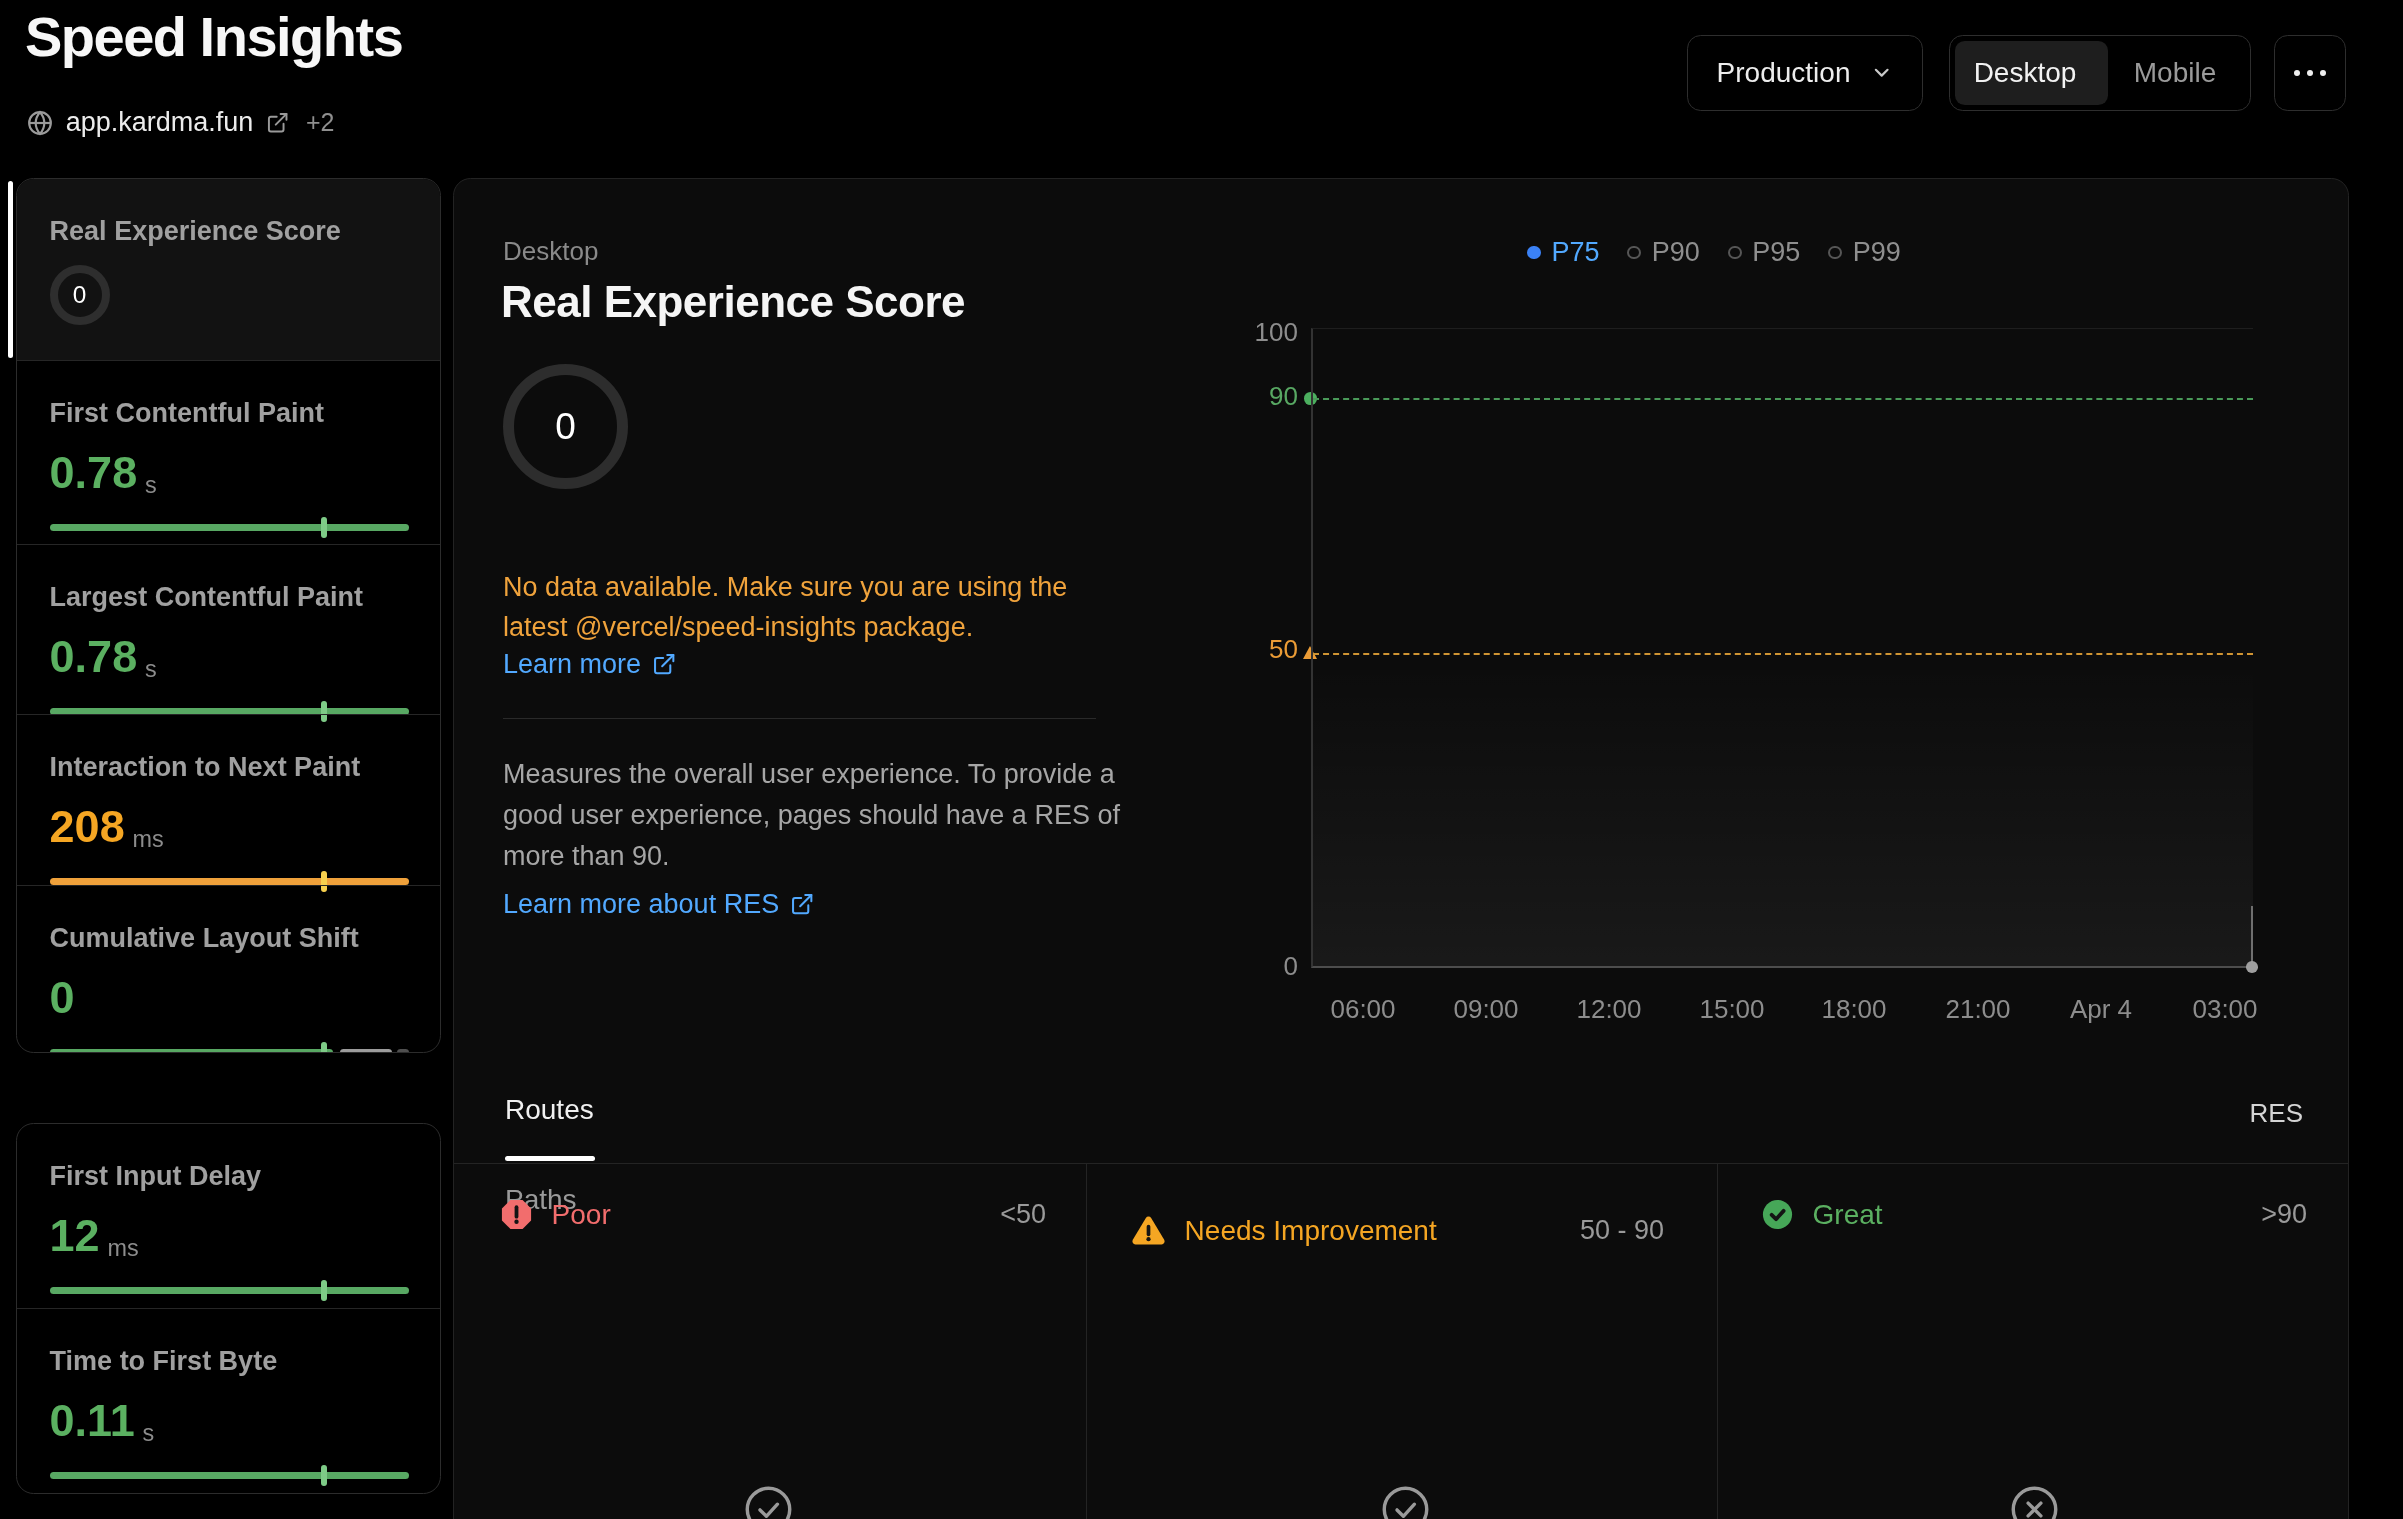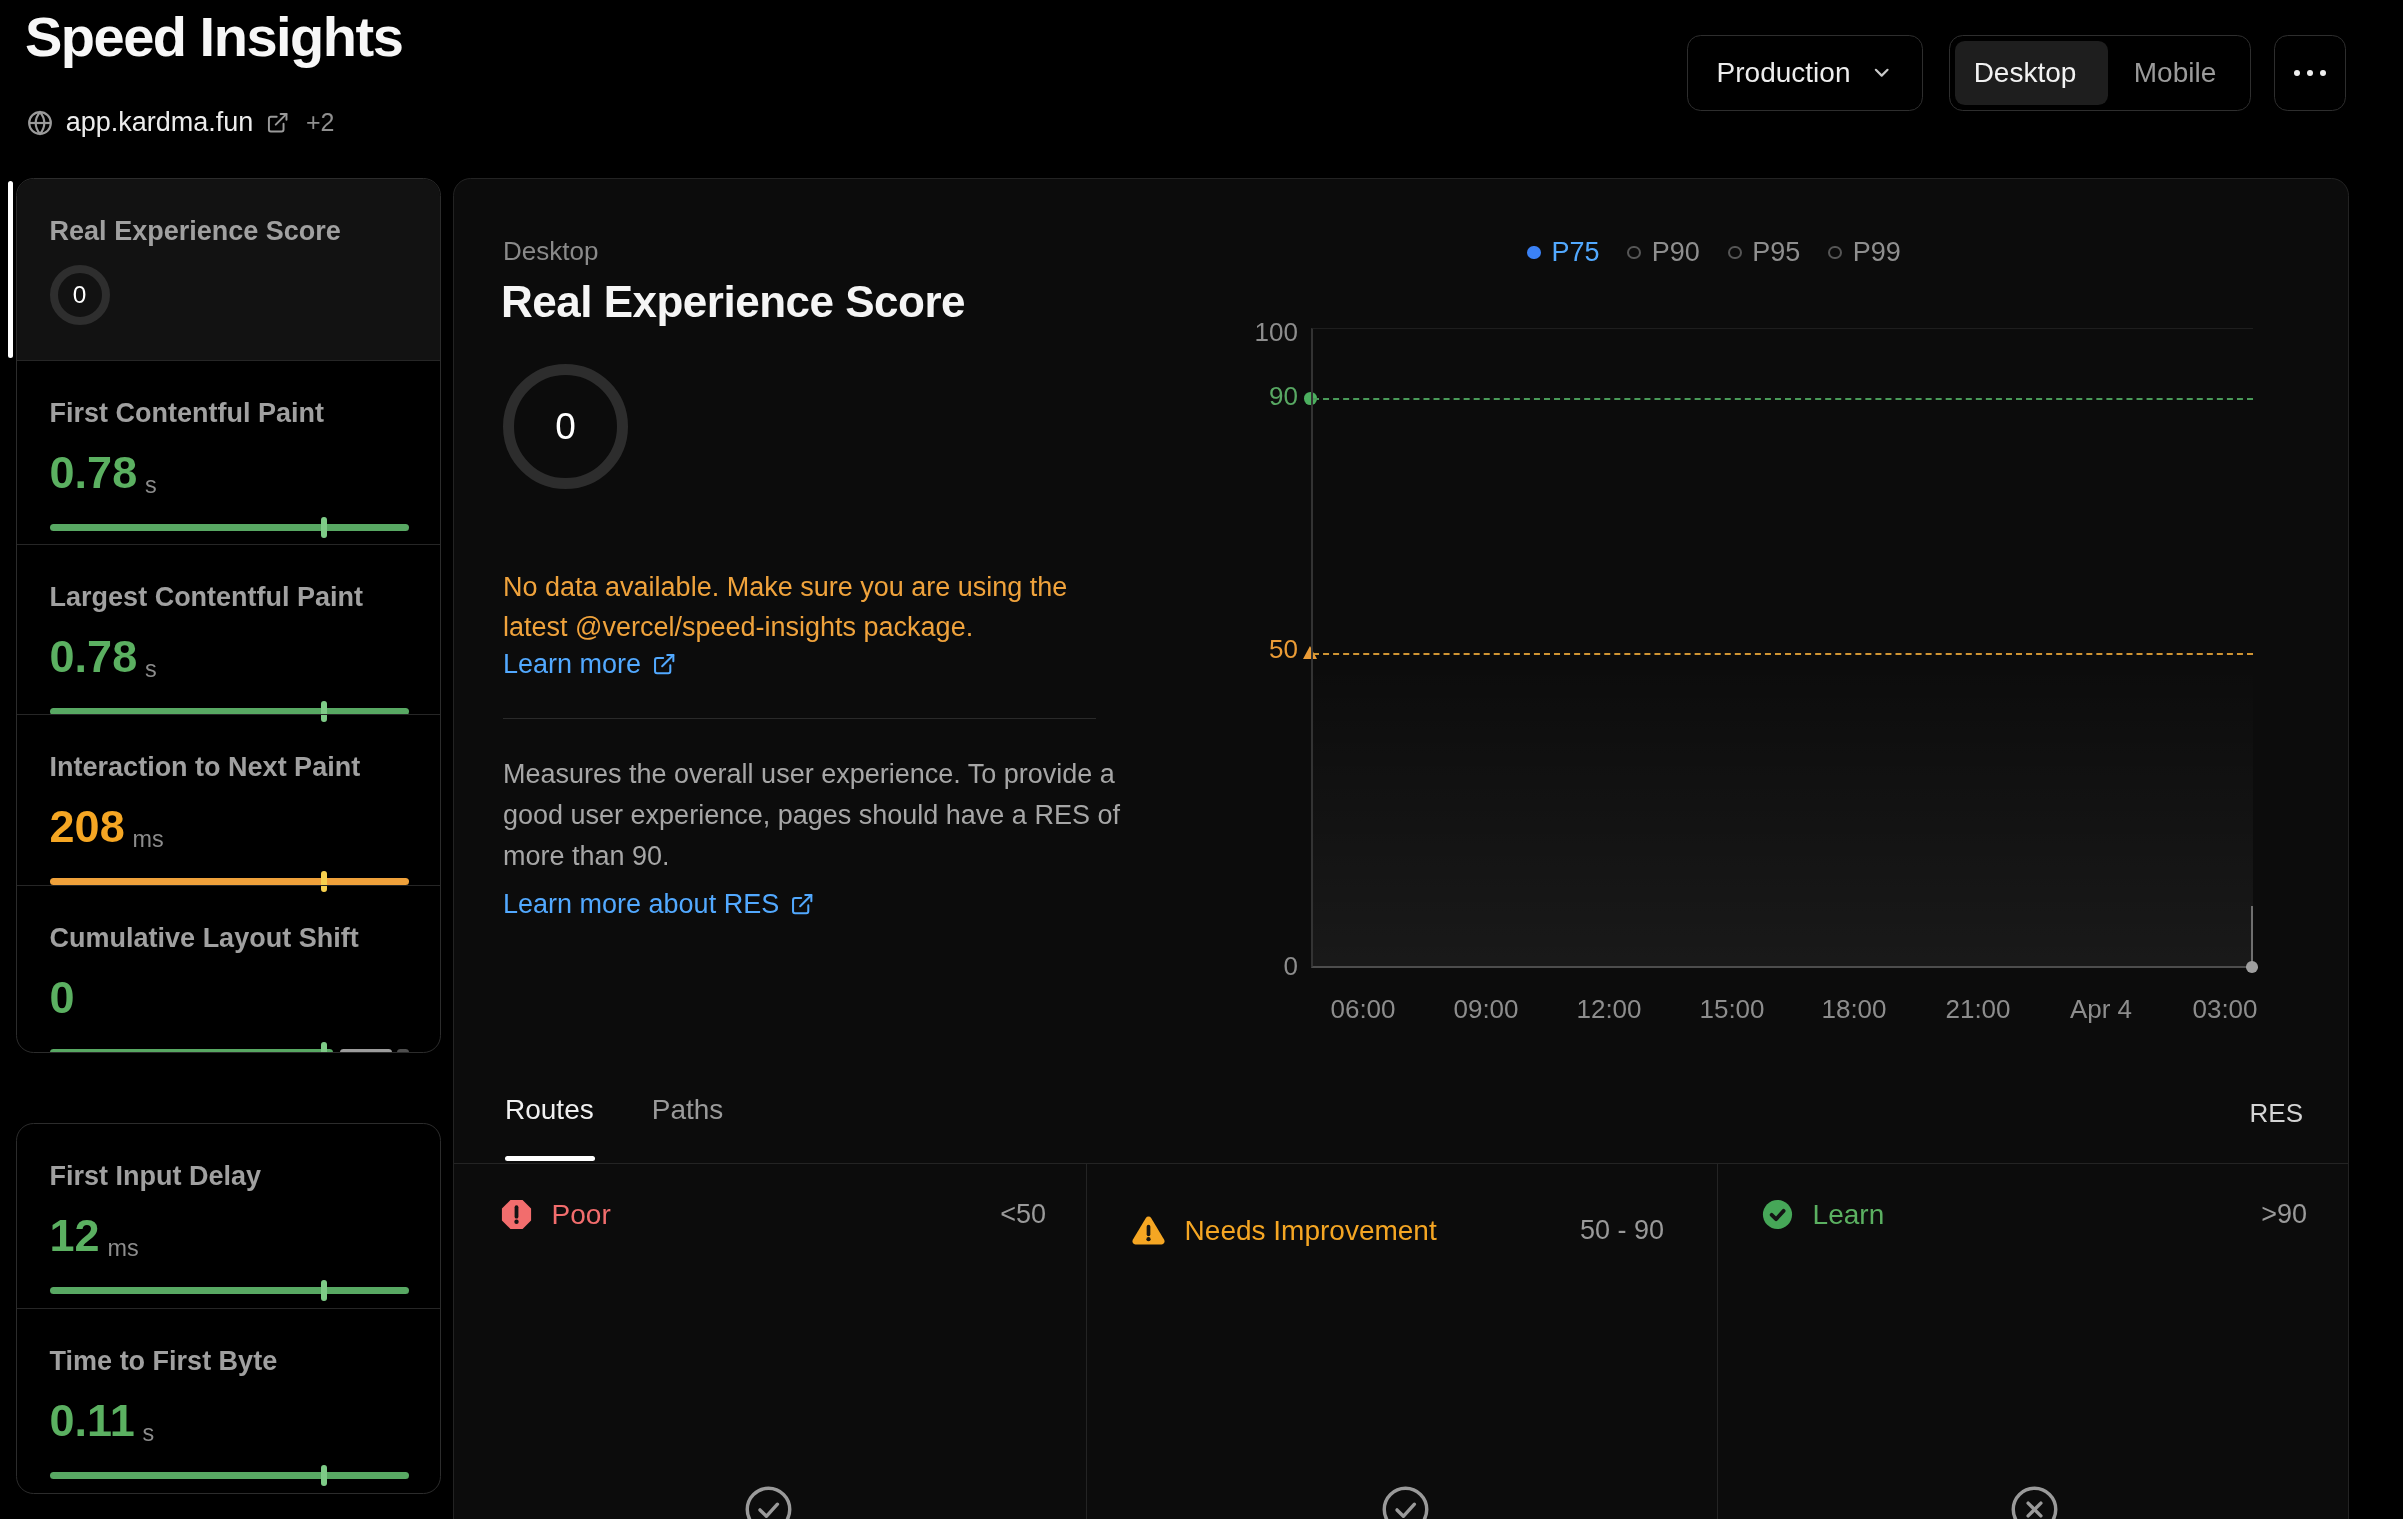--- a/index.html
+++ b/index.html
@@ -89,21 +89,21 @@
   .yt-100 { left:766px; top:138px; }
   .yt-90 { left:766px; top:202px; color:#58a863; }
   .yt-50 { left:766px; top:455px; color:#eb9c36; }
   .yt-0 { left:766px; top:772px; }
   .ymark-dot { left:850px; top:213px; width:12.7px; height:12.7px; border-radius:50%; background:#4caf5f; }
   .ymark-tri { left:849px; top:467px; width:0; height:0; border-left:7.8px solid transparent; border-right:7.8px solid transparent; border-bottom:13.7px solid #eb9c36; }
   .x-axis { left:857px; top:815px; width:942px; height:29px; }
   .x-axis span { position:absolute; transform:translateX(-50%); font-size:26px; color:#8d8d8d; white-space:nowrap; }
 
   
-  .tab-row { left:51px; top:915px; display:flex; gap:58px; font-size:28px; }
+  .tab-row { left:51px; top:915px; display:flex; gap:58px; font-size:28px;flex-direction:column; }
   .tab { color:#9a9a9a; cursor:pointer; }
   .tab.active { color:#f0f0f0; }
   .tab-underline { left:51px; top:977px; width:90px; height:4.9px; background:#fff; border-radius:2.9px; }
   .res-label { top:919px; right:45px; font-size:26px; color:#d4d4d4; }
   .tabs-divider { left:0; top:984px; width:100%; height:1px; background:#242424; }
   .col-div { top:985px; bottom:0; width:1px; background:#242424; }
   .cd-1 { left:632px; } .cd-2 { left:1263px; }
   .status-row { top:1014px; height:43px; display:flex; align-items:center; justify-content:space-between; }
   .sr-1 { left:45px; width:547px; } .sr-2 { left:676px; width:534px;margin-top:16px; } .sr-3 { left:1306px; width:547px; }
   .status-left { display:flex; align-items:center; gap:17.6px; }
@@ -351,21 +351,21 @@
       <span class="status-range">50 - 90</span>
     </div>
     <div class="status-row sr-3">
       <span class="status-left">
         <span>
           <svg width="35" height="35" viewBox="0 0 24 24" fill="#46a758" stroke="none">
               <circle cx="12" cy="12" r="10"></circle>
               <polyline points="8 12.2 11 15.2 16.2 9.5" fill="none" stroke="#141414" stroke-width="2.6" stroke-linecap="round" stroke-linejoin="round"></polyline>
             </svg>
         </span>
-        <span class="status-label green-t">Learn</span>
+        <span class="status-label green-t">Great</span>
       </span>
       <span class="status-range">&gt;90</span>
     </div>
 
     <div class="bottom-icon bi-1">
       <svg width="51" height="51" viewBox="0 0 24 24" fill="none" stroke="#9a9a9a" stroke-width="1.6">
           <circle cx="12" cy="12" r="10"></circle>
           <polyline points="8 12.2 11 15.2 16.2 9.5" stroke-linecap="round" stroke-linejoin="round"></polyline>
         </svg>
     </div>

